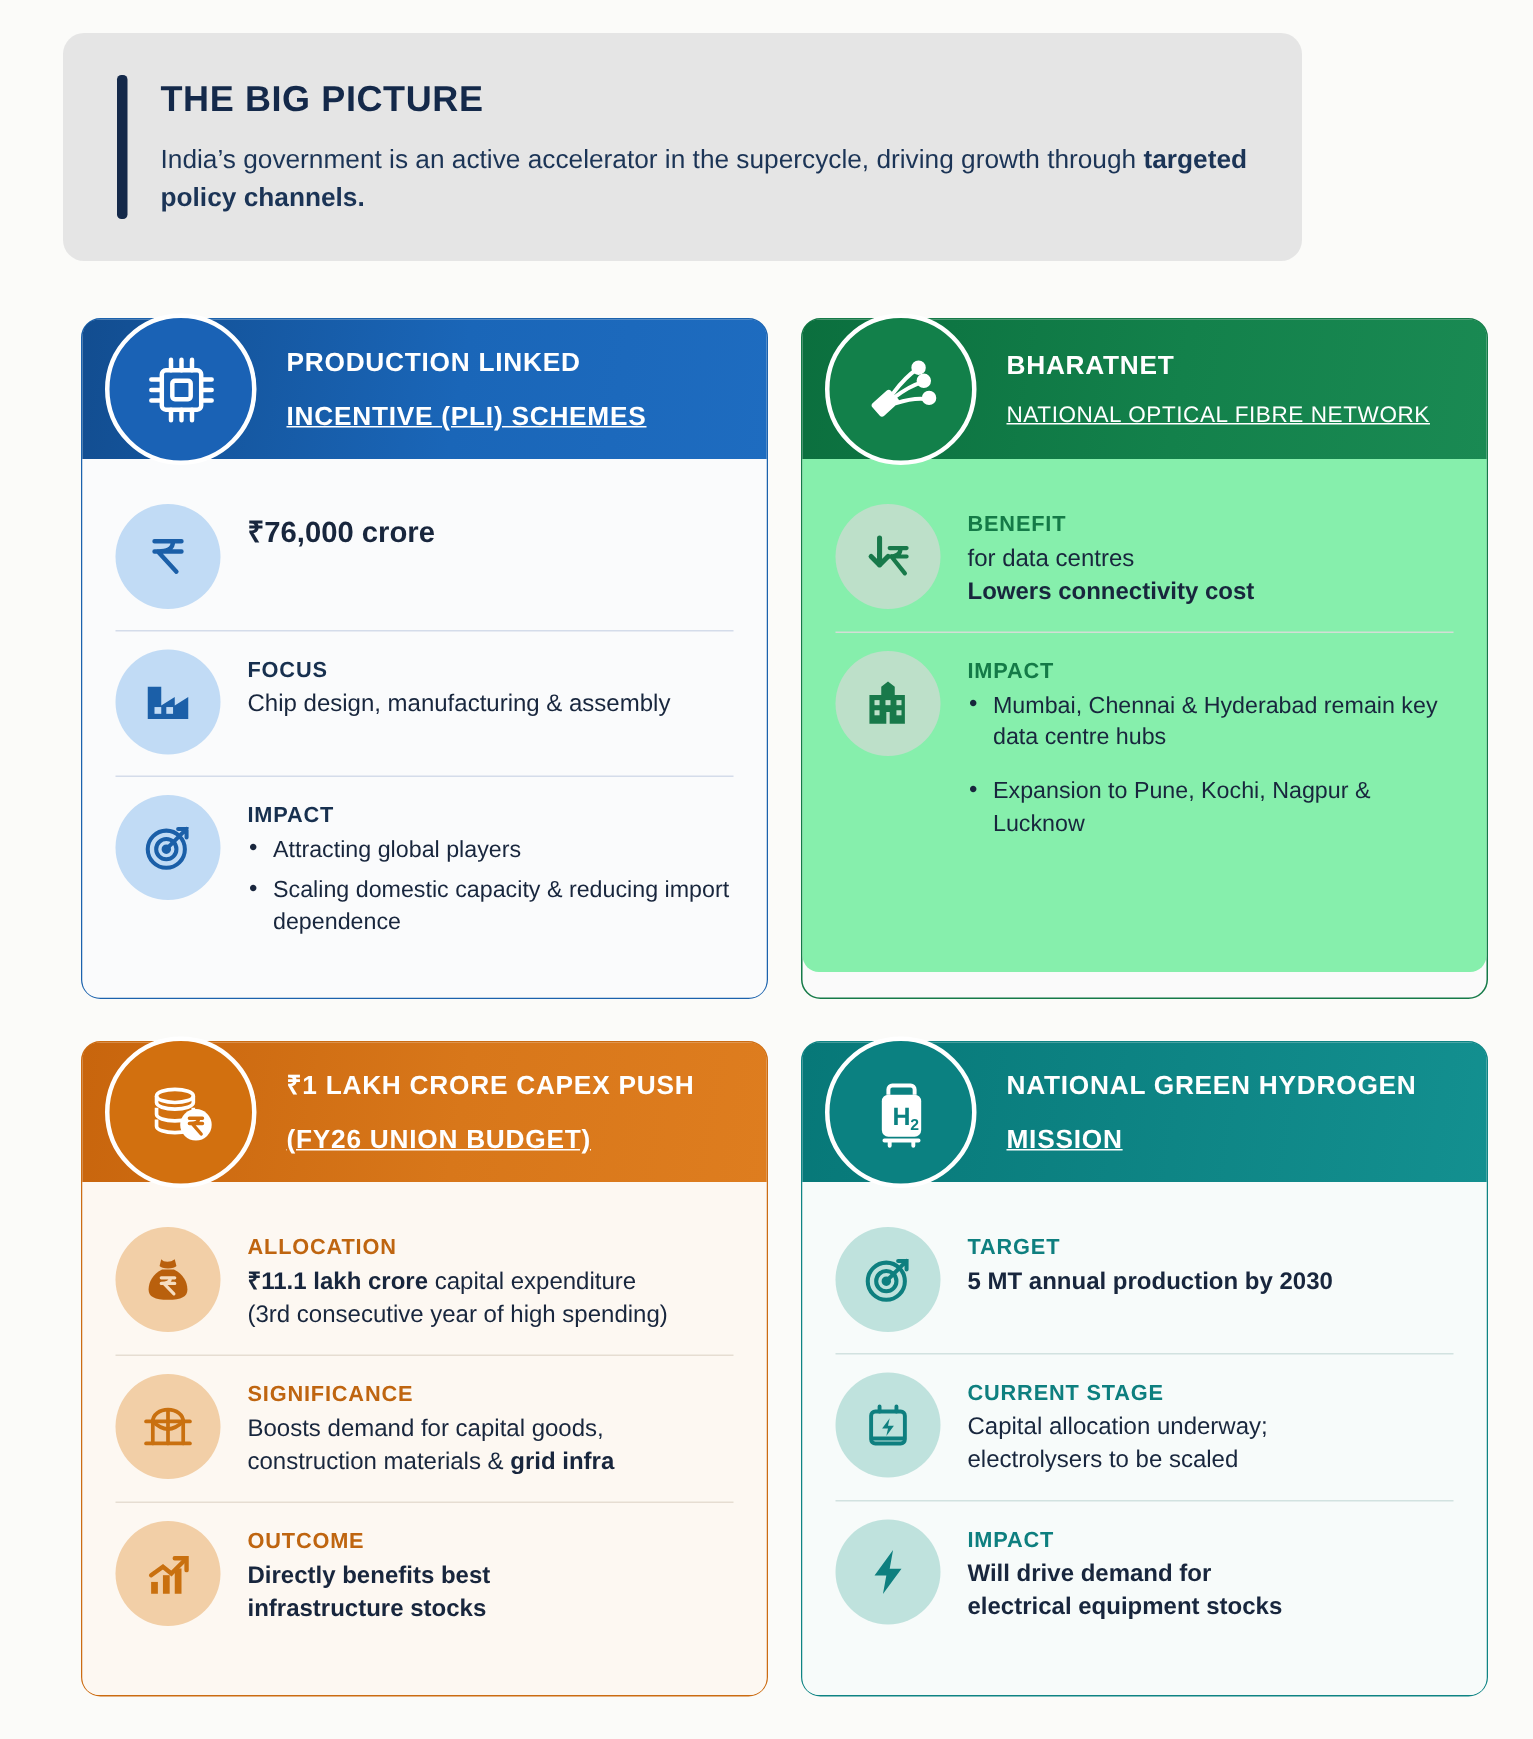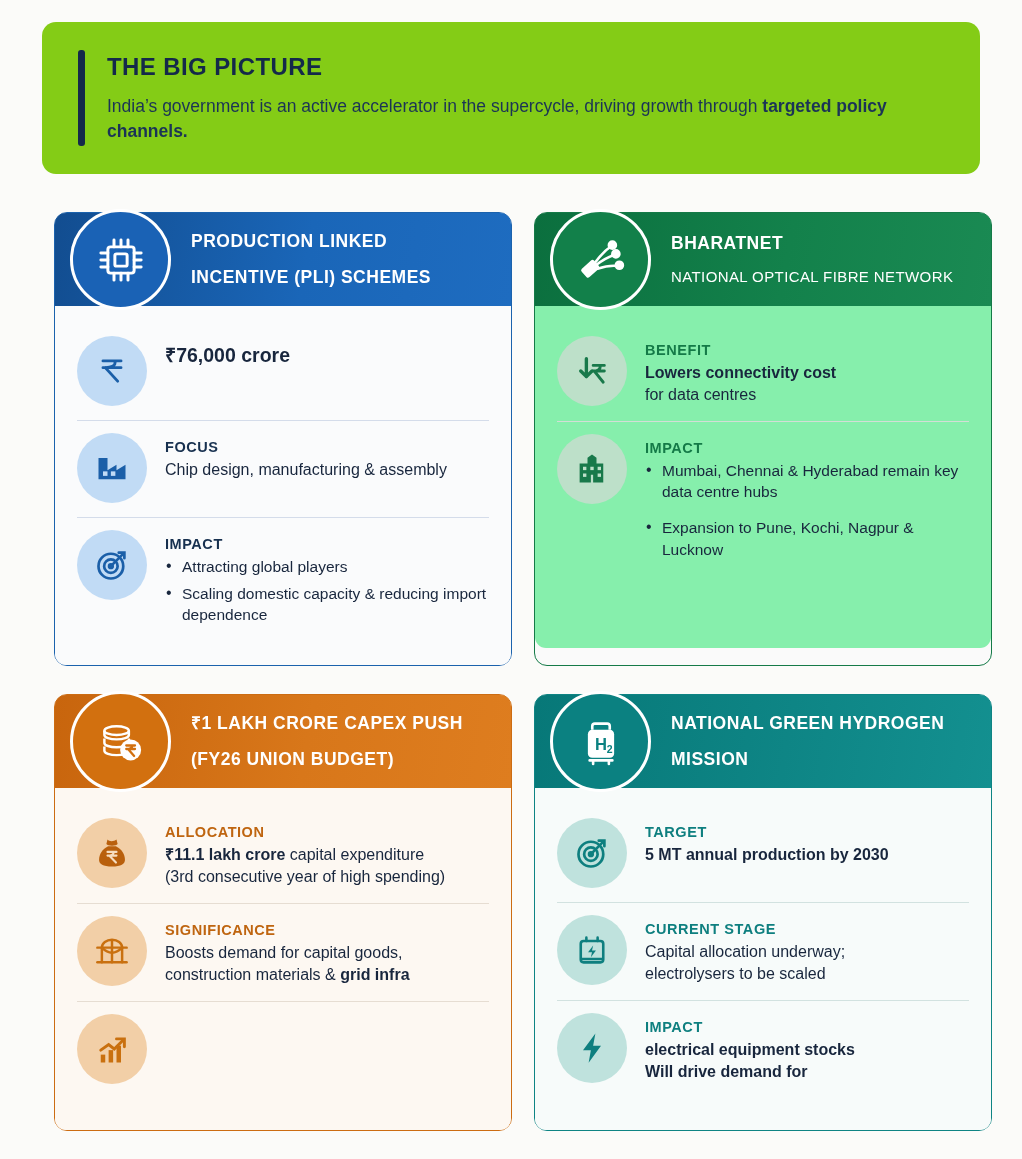--- a/index.html
+++ b/index.html
@@ -10,22 +10,22 @@
     font-family: "Liberation Sans", sans-serif;
     overflow: hidden;
   }
 
   .page { position: relative; width: 1022px; height: 1159px; padding: 0; }
 
   
   .banner {
     position: absolute;
     left: 42px; top: 22px;
-    width: 938px; height: 152px;
-    background: #84cc16;
+    width: 826px; height: 152px;
+    background: #e5e5e5;
     border-radius: 14px;
     display: flex;
     align-items: center;
   }
   .banner-accent {
     width: 7px;
     height: 96px;
     background: #14294a;
     border-radius: 3px;
     margin-left: 36px;
@@ -81,20 +81,21 @@
     font-weight: bold;
     letter-spacing: 0.5px;
     line-height: 1.28;
   }
   .card-sub {
     font-size: 15px;
     font-weight: normal;
     letter-spacing: 0.4px;
     line-height: 1.3;
     margin-top: 13px;
+    text-decoration: underline;
   }
   .card-sub.bold { font-weight: bold; font-size: 17.5px; letter-spacing: 0.5px; }
 
   .badge {
     position: absolute;
     left: 15px; top: -4px;
     width: 101px; height: 101px;
     border-radius: 50%;
     border: 3px solid #ffffff;
     display: flex;
@@ -287,22 +288,22 @@
 
         <div class="row">
           <div class="row-icon">
             <svg viewBox="0 0 32 32" fill="none" stroke="#18794a" stroke-width="2.5" stroke-linecap="round">
               <path d="M11 5v16M11 21l-5-5M11 21l5-5" stroke-width="3"></path>
               <path d="M17 11h10M17 16h10M23.5 11c0 4-3 5-6.5 5M18 16l8 10"></path>
             </svg>
           </div>
           <div class="row-text">
             <div class="row-label">BENEFIT</div>
+            <div class="row-value">for data centres</div>
             <div class="row-value semi">Lowers connectivity cost</div>
-            <div class="row-value">for data centres</div>
           </div>
         </div>
 
         <div class="row">
           <div class="row-icon">
             <svg viewBox="0 0 32 32" fill="#18794a">
               <path d="M12 6l4-3 4 3v5h6v17h-9v-7h-2v7H5V11h7z"></path>
               <rect x="8" y="14" width="3" height="3" fill="#bde0c9"></rect>
               <rect x="14.5" y="14" width="3" height="3" fill="#bde0c9"></rect>
               <rect x="21" y="14" width="3" height="3" fill="#bde0c9"></rect>
@@ -376,20 +377,25 @@
         <div class="row">
           <div class="row-icon">
             <svg viewBox="0 0 32 32" fill="#c9700f">
               <rect x="6" y="21" width="4" height="7"></rect>
               <rect x="13" y="17" width="4" height="11"></rect>
               <rect x="20" y="13" width="4" height="15"></rect>
               <path d="M6 17l7-5 5 4 8-8" stroke="#c9700f" stroke-width="2.6" fill="none" stroke-linecap="round"></path>
               <path d="M20 7h7v7" stroke="#c9700f" stroke-width="2.6" fill="none" stroke-linecap="round"></path>
             </svg>
           </div>
+          <div class="row-text">
+            <div class="row-label">OUTCOME</div>
+            <div class="row-value semi">Directly benefits best</div>
+            <div class="row-value semi">infrastructure stocks</div>
+          </div>
         </div>
 
       </div>
     </div>
 
     <div class="card teal">
       <div class="badge">
         <svg viewBox="0 0 64 64" fill="none" stroke="#ffffff" stroke-width="3">
           <rect x="17" y="18" width="30" height="32" rx="5" fill="#ffffff" stroke="none"></rect>
           <path d="M22 18v-4a3 3 0 013-3h14a3 3 0 013 3v4"></path>
@@ -437,22 +443,22 @@
         </div>
 
         <div class="row">
           <div class="row-icon">
             <svg viewBox="0 0 32 32" fill="#0e7f7f">
               <path d="M19 3L8 18h7l-2 11 11-15h-7z"></path>
             </svg>
           </div>
           <div class="row-text">
             <div class="row-label">IMPACT</div>
+            <div class="row-value semi">Will drive demand for</div>
             <div class="row-value semi">electrical equipment stocks</div>
-            <div class="row-value semi">Will drive demand for</div>
           </div>
         </div>
 
       </div>
     </div>
 
   </div>
 </div>
 
 </body></html>

